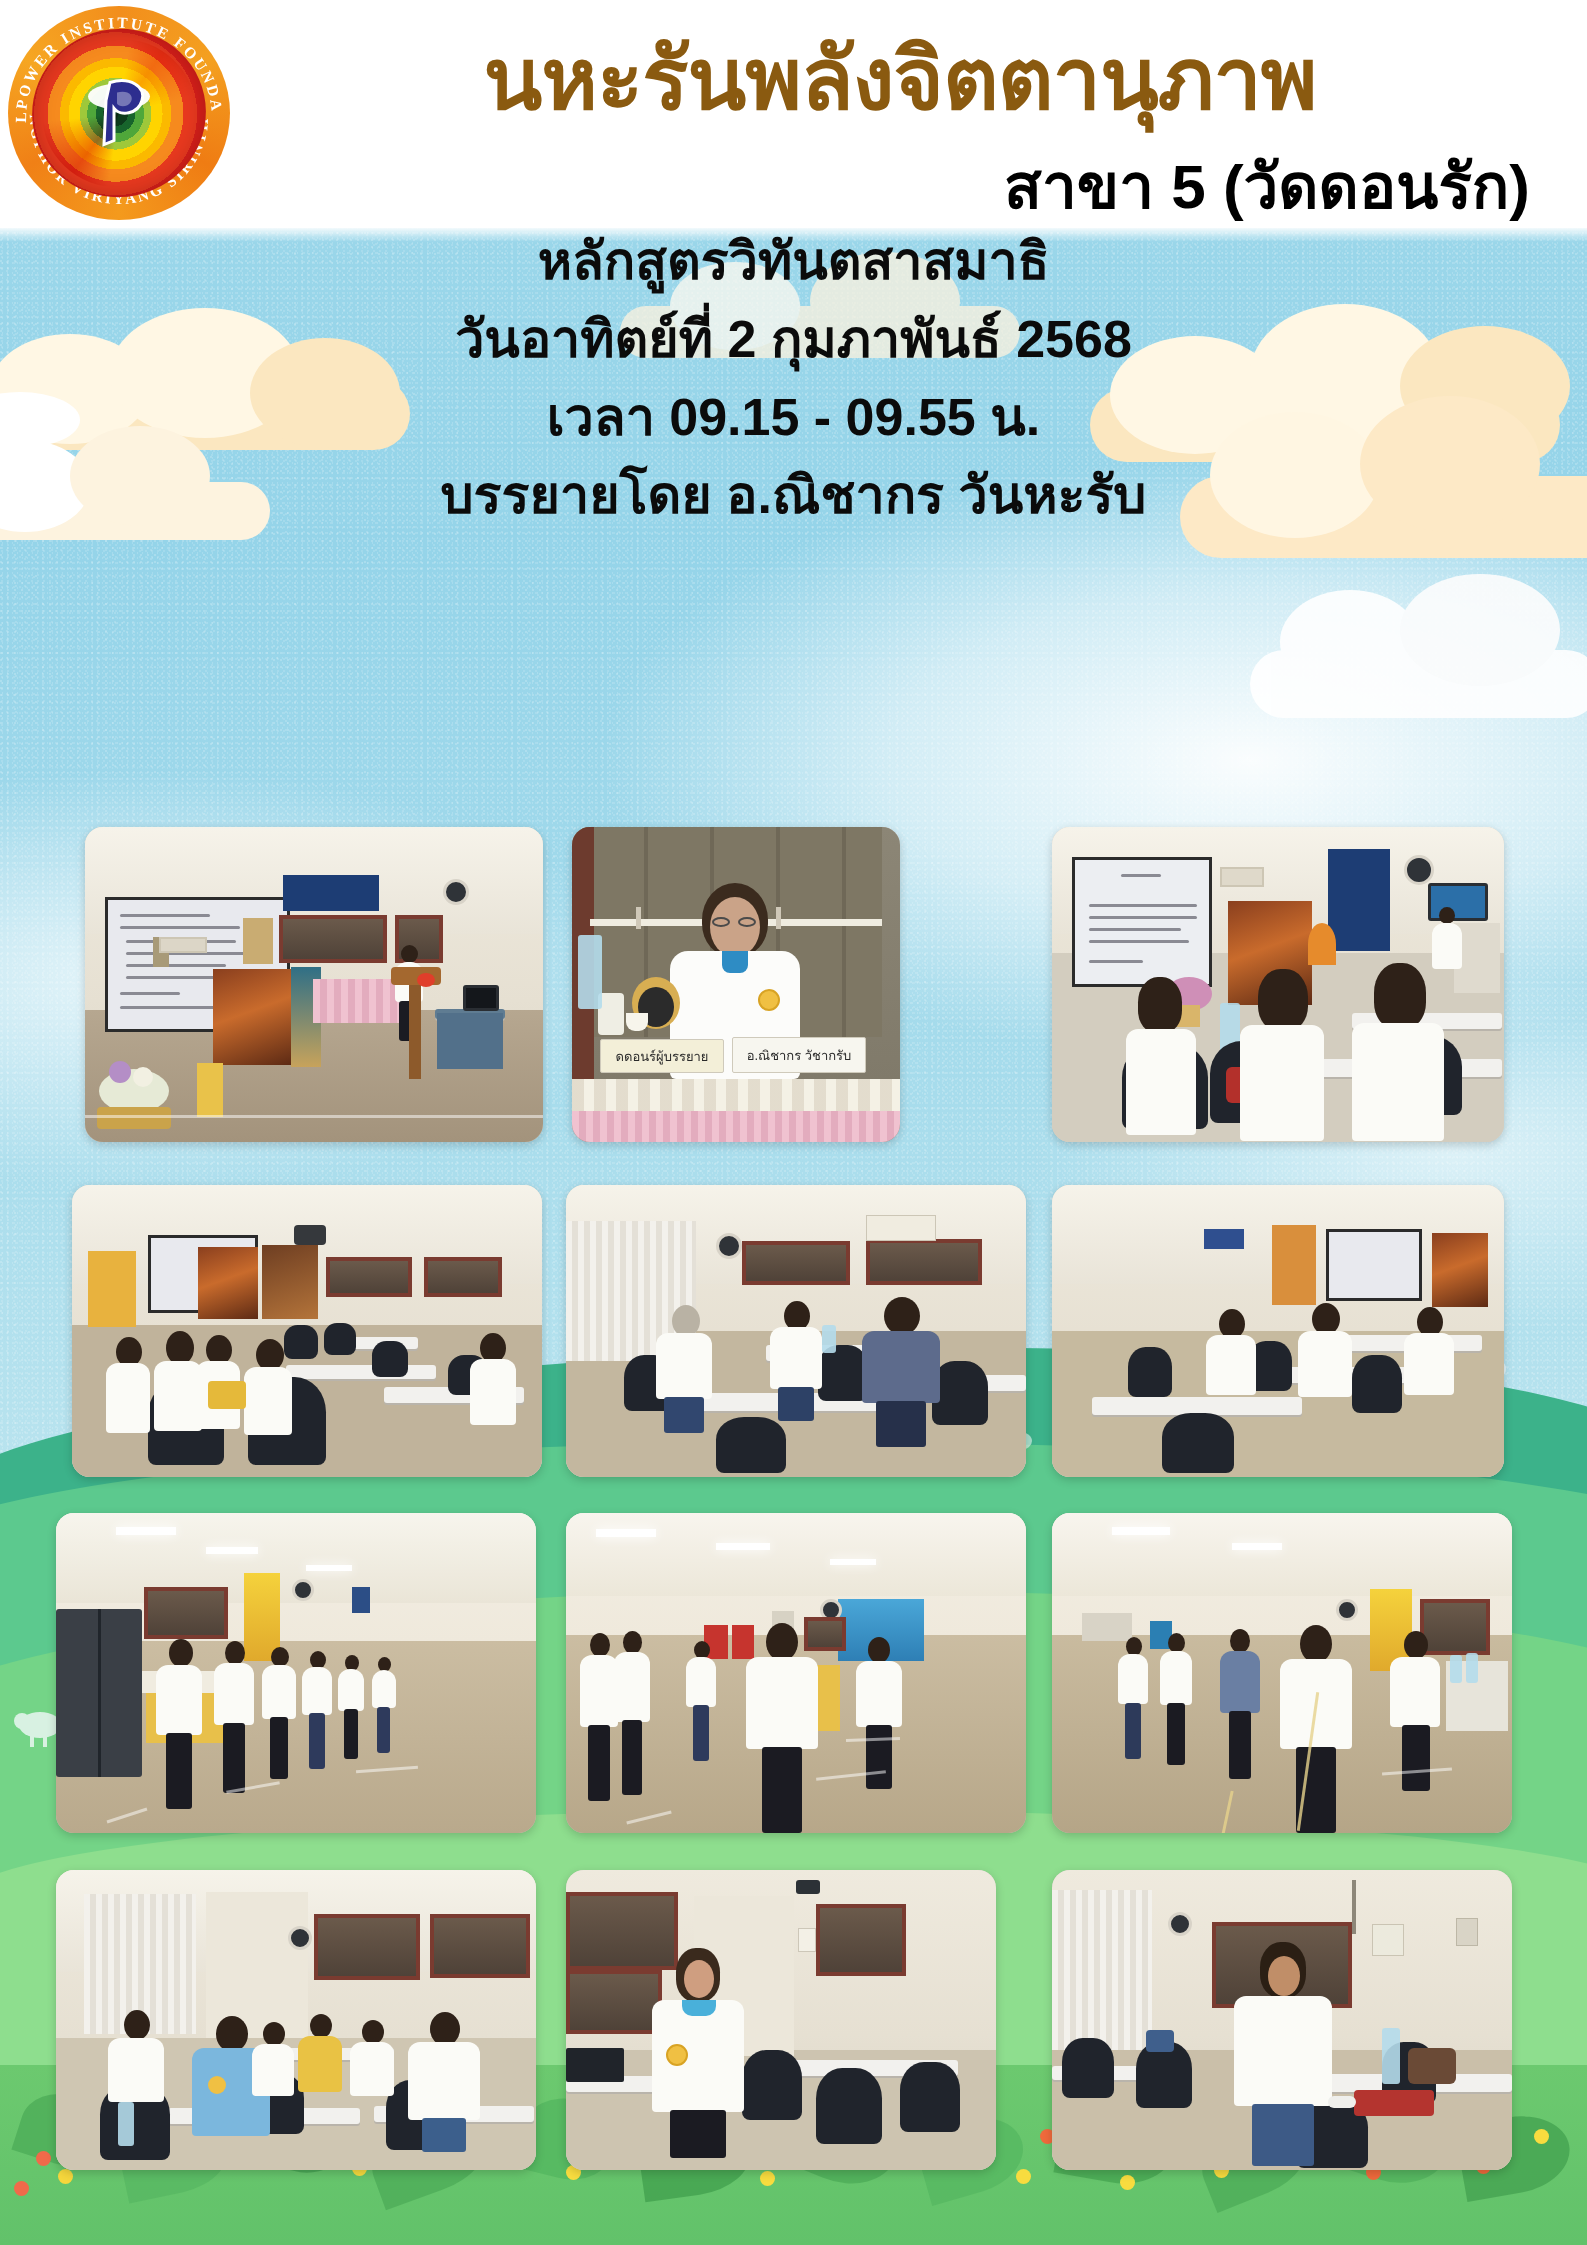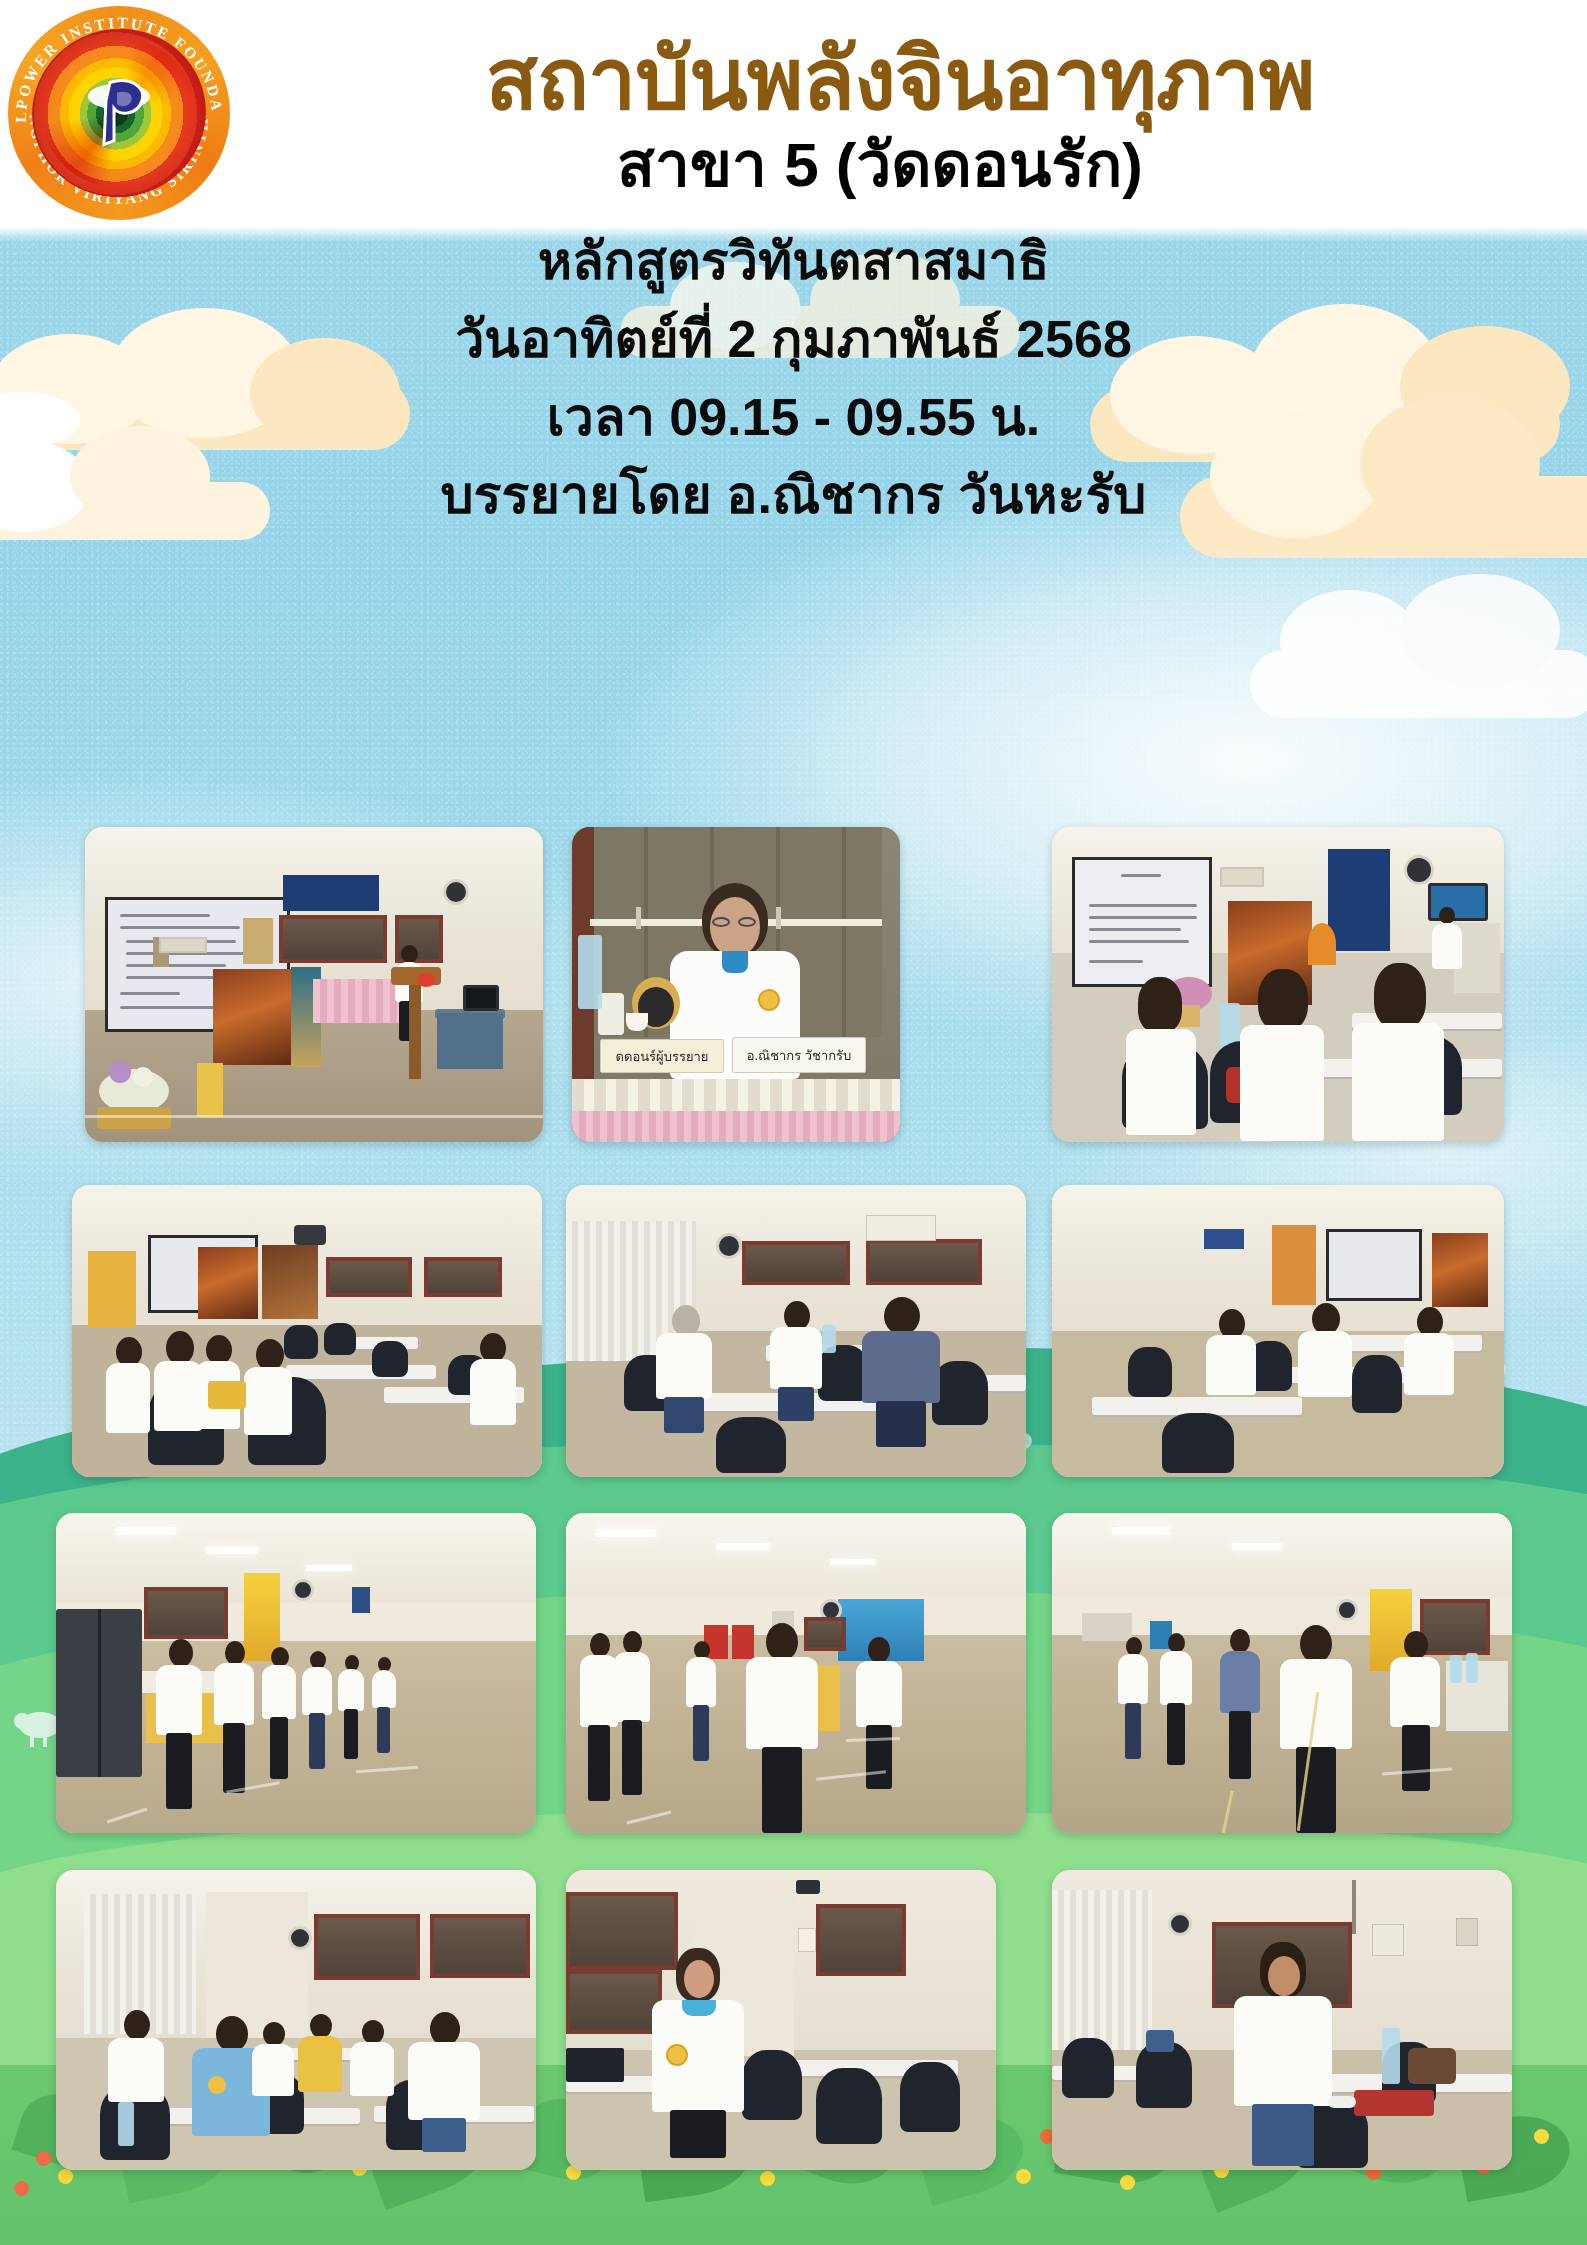--- a/index.html
+++ b/index.html
@@ -98,22 +98,22 @@
   .title-main{
     position:absolute; left:230px; top:36px; width:1340px;
     text-align:center;
     font-family:"Liberation Sans", sans-serif;
     font-size:86px; line-height:1.02; font-weight:700;
     color:#8a5a10;
     letter-spacing:-1px;
     z-index:7;
   }
   .title-sub{
-    position:absolute; left:230px; top:132px; width:1300px;
-    text-align:center;
+    position:absolute; left:230px; top:154px; width:1300px;
+    text-align:right;
     font-size:62px; line-height:1.05; font-weight:700;
     color:#000000;
     z-index:7;
   }
 
   
   .info-block{
     position:absolute; left:0; top:222px; width:1587px;
     text-align:center; z-index:7;
   }
@@ -318,21 +318,21 @@
       </svg>
     </div>
     <div class="logo-swirl"></div>
     <svg class="logo-p" viewBox="0 0 70 74">
       <ellipse cx="35" cy="22" rx="31" ry="13" fill="#ffffff" opacity=".95"></ellipse>
       <path d="M26 8 C46 2, 62 12, 58 26 C54 40, 36 42, 30 34 L30 66 L20 70 L22 26 Z" fill="#2d2e8f" stroke="#ffffff" stroke-width="3"></path>
       <path d="M33 18 C44 15, 50 21, 47 27 C44 33, 35 33, 33 29 Z" fill="#ffffff" opacity=".35"></path>
     </svg>
   </div>
 
-  <div class="title-main">สถาบันพลังจินอาทุภาพ</div>
+  <div class="title-main">นหะรันพลังจิตตานุภาพ</div>
   <div class="title-sub">สาขา 5 (วัดดอนรัก)</div>
 
   <div class="info-block">
     <div class="info-line">หลักสูตรวิทันตสาสมาธิ</div>
     <div class="info-line">วันอาทิตย์ที่ 2 กุมภาพันธ์ 2568</div>
     <div class="info-line">เวลา 09.15 - 09.55 น.</div>
     <div class="info-line">บรรยายโดย อ.ณิชากร วันหะรับ</div>
   </div>
 
   <div class="grid">

